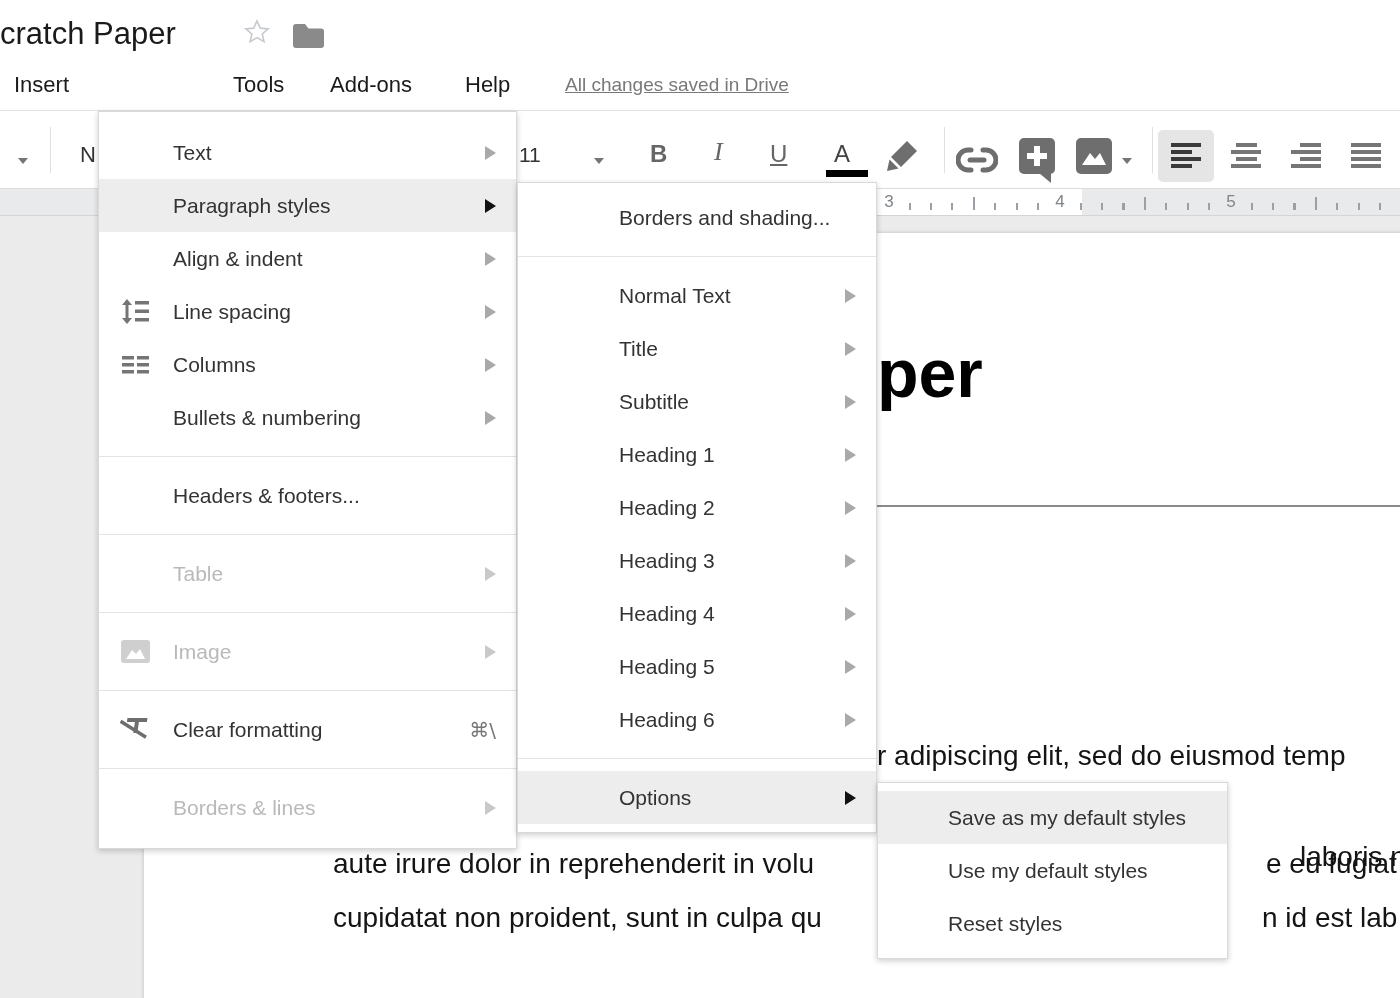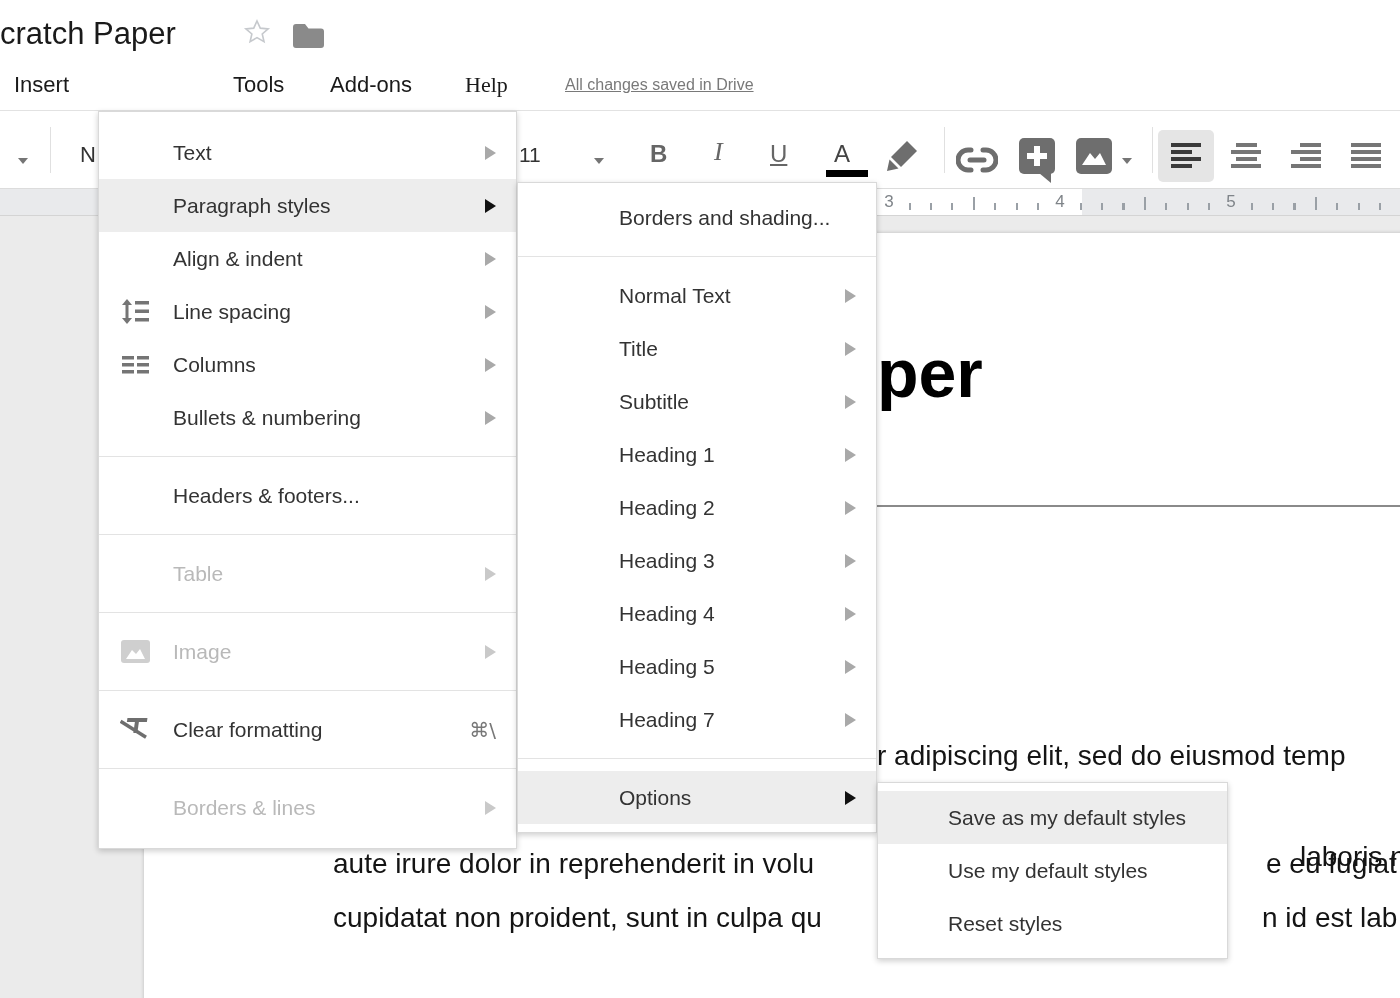--- a/index.html
+++ b/index.html
@@ -13,21 +13,21 @@
   .doc-text{position:absolute;white-space:nowrap;font-size:28px;color:#141414;z-index:3;line-height:34px;}
   .doc-heading{position:absolute;left:877px;top:334px;font-size:68px;font-weight:700;color:#000;z-index:3;white-space:nowrap;}
   .doc-rule{position:absolute;left:600px;top:505px;width:800px;height:2px;background:#8a8a8a;z-index:3;}
 
   
   .topbar{position:absolute;left:0;top:0;width:1400px;height:111px;background:#fff;z-index:10;}
   .doc-title{position:absolute;left:0px;top:16px;font-size:31px;color:#1a1a1a;white-space:nowrap;}
   .star{position:absolute;left:243px;top:18px;}
   .folder{position:absolute;left:292px;top:22px;}
   .mlabel{position:absolute;top:71px;font-size:22px;color:#1a1a1a;line-height:28px;}
-  .status{position:absolute;left:565px;top:71px;font-size:16px;color:#797979;text-decoration:underline;line-height:28px;text-align:center;}
+  .status{position:absolute;left:565px;top:71px;font-size:19px;color:#797979;text-decoration:underline;line-height:28px;text-align:center;}
   .hairline{position:absolute;left:0;top:110px;width:1400px;height:1px;background:#e2e2e2;z-index:11;}
   .format-box{position:absolute;left:98px;top:62px;width:119px;height:49px;background:#fff;
         border:1px solid #d8d8d8;border-bottom:none;box-sizing:border-box;z-index:60;
         display:flex;align-items:center;justify-content:center;font-size:22px;color:#1a1a1a;}
 
   
   .toolbar{position:absolute;left:0;top:111px;width:1400px;height:78px;background:#fff;
         border-bottom:1px solid #dcdcdc;box-sizing:border-box;z-index:10;}
   .tb-caret{position:absolute;width:0;height:0;border-left:5px solid transparent;
         border-right:5px solid transparent;border-top:6px solid #757575;}
@@ -114,21 +114,21 @@
         </svg>
     </span>
     <span class="folder">
       <svg width="33" height="27" viewBox="0 0 33 27">
           <path d="M1 5 a3 3 0 0 1 3-3 h9 l3.5 4.5 H29 a3 3 0 0 1 3 3 V23 a3 3 0 0 1-3 3 H4 a3 3 0 0 1-3-3 Z" fill="#8a8a8a"></path>
         </svg>
     </span>
     <span class="mlabel" style="left:14px;">Insert</span>
     <span class="mlabel" style="left:233px;">Tools</span>
     <span class="mlabel" style="left:330px;">Add-ons</span>
-    <span class="mlabel" style="left:465px;font-family:Liberation Serif, serif;">Help</span>
+    <span class="mlabel" style="left:465px;">Help</span>
     <span class="status">All changes saved in Drive</span>
   </div>
   <div class="hairline"></div>
 
   <div class="toolbar">
     <div class="tb-caret" style="left:18px;top:47px;"></div>
     <div class="tb-div" style="left:50px;"></div>
     <span class="tb-num" style="left:80px;font-size:22px;">N</span>
     <span class="tb-num" style="left:519px;">11</span>
     <div class="tb-caret" style="left:594px;top:47px;"></div>
@@ -317,21 +317,21 @@
       </div>
       <div class="mi">
         <span>Heading 4</span>
           <span class="sub-arrow"></span>
       </div>
       <div class="mi">
         <span>Heading 5</span>
           <span class="sub-arrow"></span>
       </div>
       <div class="mi">
-        <span>Heading 7</span>
+        <span>Heading 6</span>
           <span class="sub-arrow"></span>
       </div>
       <div class="sep"></div>
       <div class="mi hl">
         <span>Options</span>
           <span class="sub-arrow"></span>
       </div>
     </div>
   </div>
 

